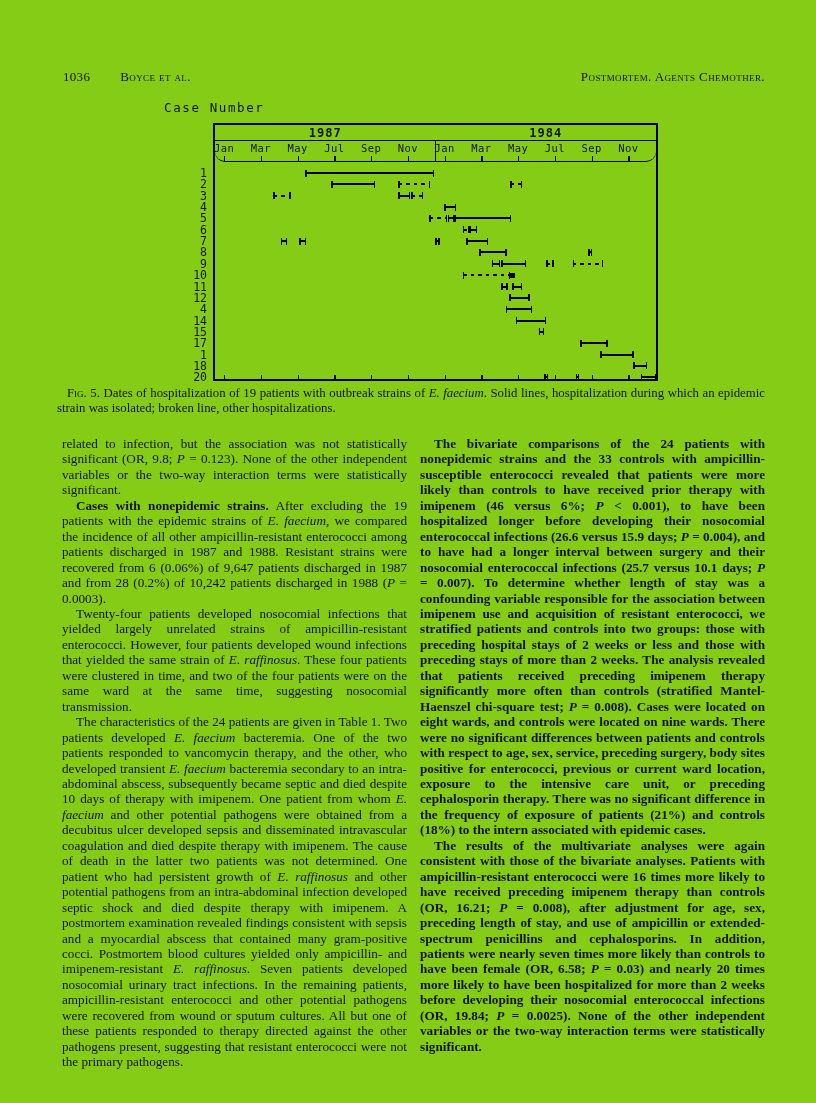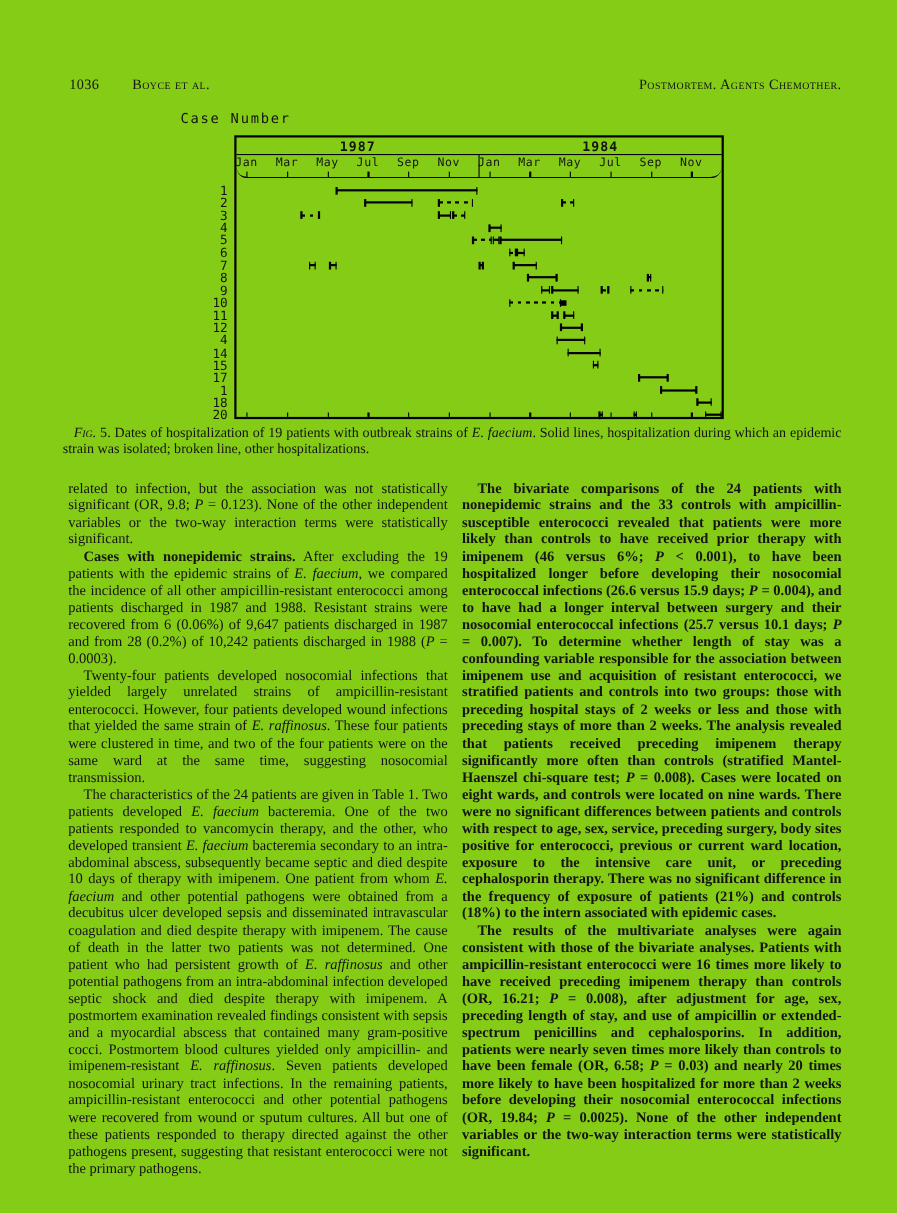--- a/index.html
+++ b/index.html
@@ -44,21 +44,21 @@
 
   
   .col{position:absolute;top:436px;width:345px;font-size:13.2px;line-height:15.45px;
       text-align:justify;}
   .col-left{left:62px;font-family:Liberation Serif, serif;}
   .col-right{left:420px;font-weight:bold;}
   .col p{margin:0;}
   .col p.indent{text-indent:14px;}
   .run-i{font-style:italic;}
   .run-b{font-weight:bold;}
-  .run-sc{font-variant:small-caps;font-style:italic;}
+  .run-sc{font-variant:small-caps;}
 </style>
 </head>
 <body>
 
 <div class="page">
 
   <div class="running-head rh-left">
     <span class="pageno">1036</span><span class="sc">Boyce et al.</span>
   </div>
   <div class="running-head rh-right sc">Postmortem. Agents Chemother.</div>

